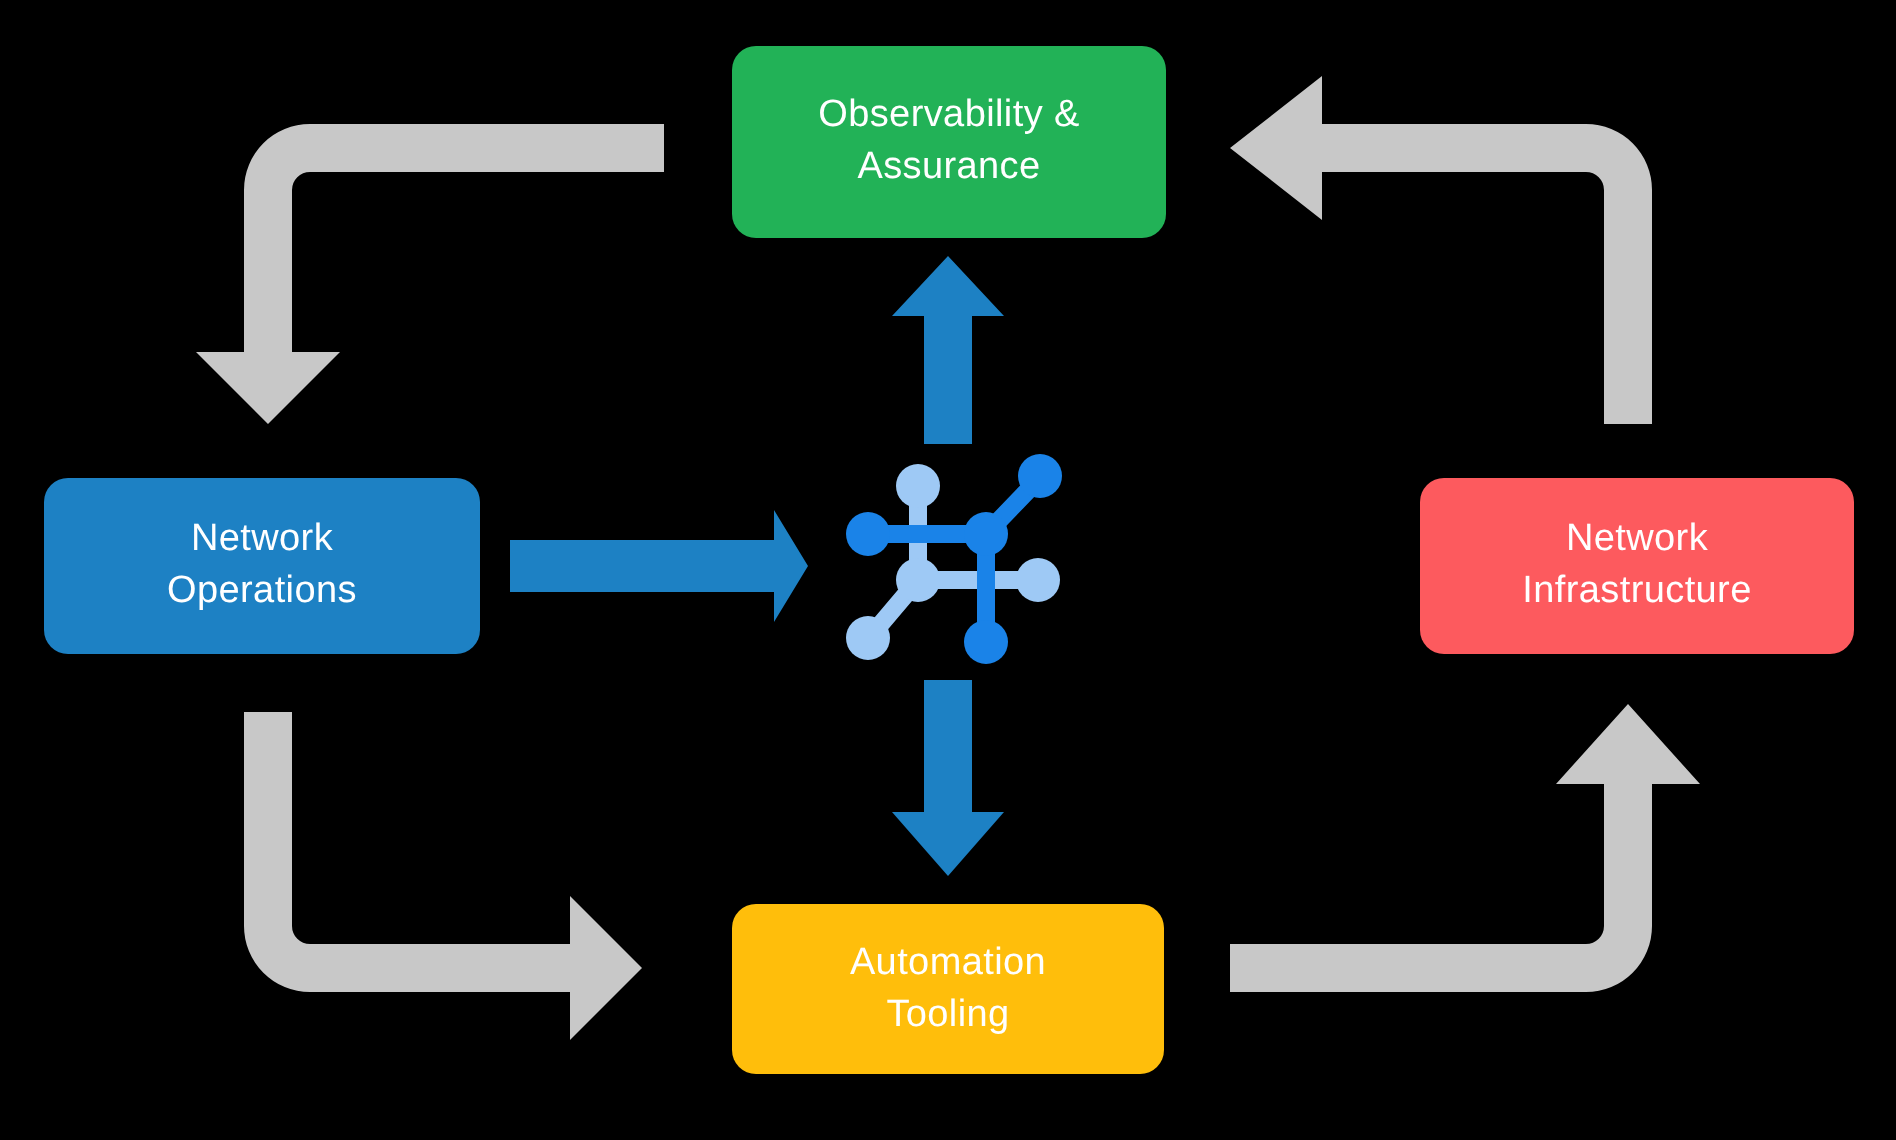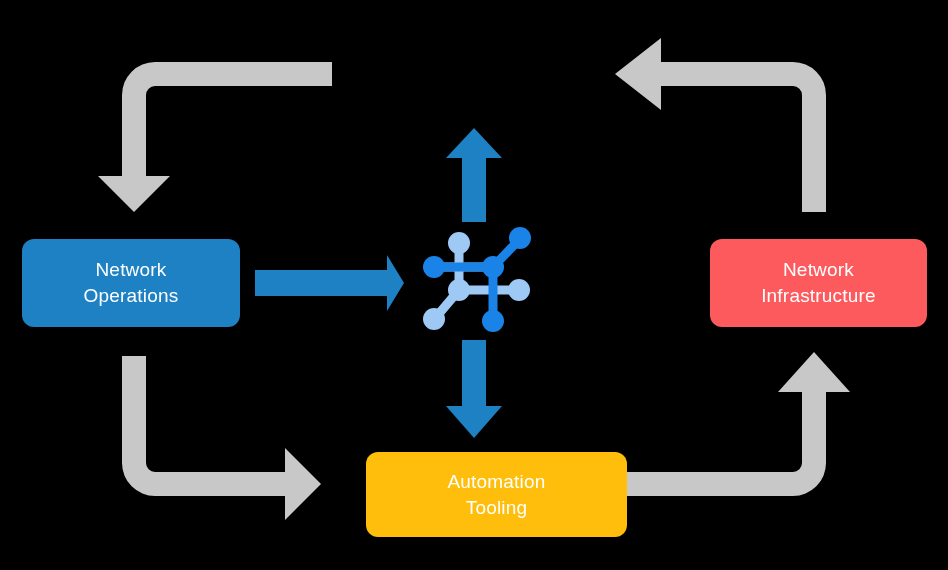--- a/index.html
+++ b/index.html
@@ -42,21 +42,21 @@
   }
   #box-network-operations {
     left: 22px; top: 239px; width: 218px; height: 88px;
     background: #1d81c4;
   }
   #box-network-infrastructure {
     left: 710px; top: 239px; width: 217px; height: 88px;
     background: #fd5a5e;
   }
   #box-automation-tooling {
-    left: 366px; top: 452px; width: 261px; height: 85px;
+    left: 366px; top: 452px; width: 216px; height: 85px;
     background: #ffbe0b;
   }
   .svg-layer {
     position: absolute;
     left: 0; top: 0;
     width: 948px;
     height: 570px;
   }
 </style>
 </head>
@@ -97,20 +97,24 @@
       <circle cx="519" cy="290" r="11" fill="#9ec9f5"></circle>
       <circle cx="434" cy="319" r="11" fill="#9ec9f5"></circle>
 
       <circle cx="434" cy="267" r="11" fill="#1a83e8"></circle>
       <circle cx="493" cy="267" r="11" fill="#1a83e8"></circle>
       <circle cx="520" cy="238" r="11" fill="#1a83e8"></circle>
       <circle cx="493" cy="321" r="11" fill="#1a83e8"></circle>
     </g>
   </svg>
 
+  <div class="node-box" id="box-observability">
+    <span class="node-label">Observability &amp;
+Assurance</span>
+  </div>
 
   <div class="node-box" id="box-network-operations">
     <span class="node-label">Network
 Operations</span>
   </div>
 
   <div class="node-box" id="box-network-infrastructure">
     <span class="node-label">Network
 Infrastructure</span>
   </div>

